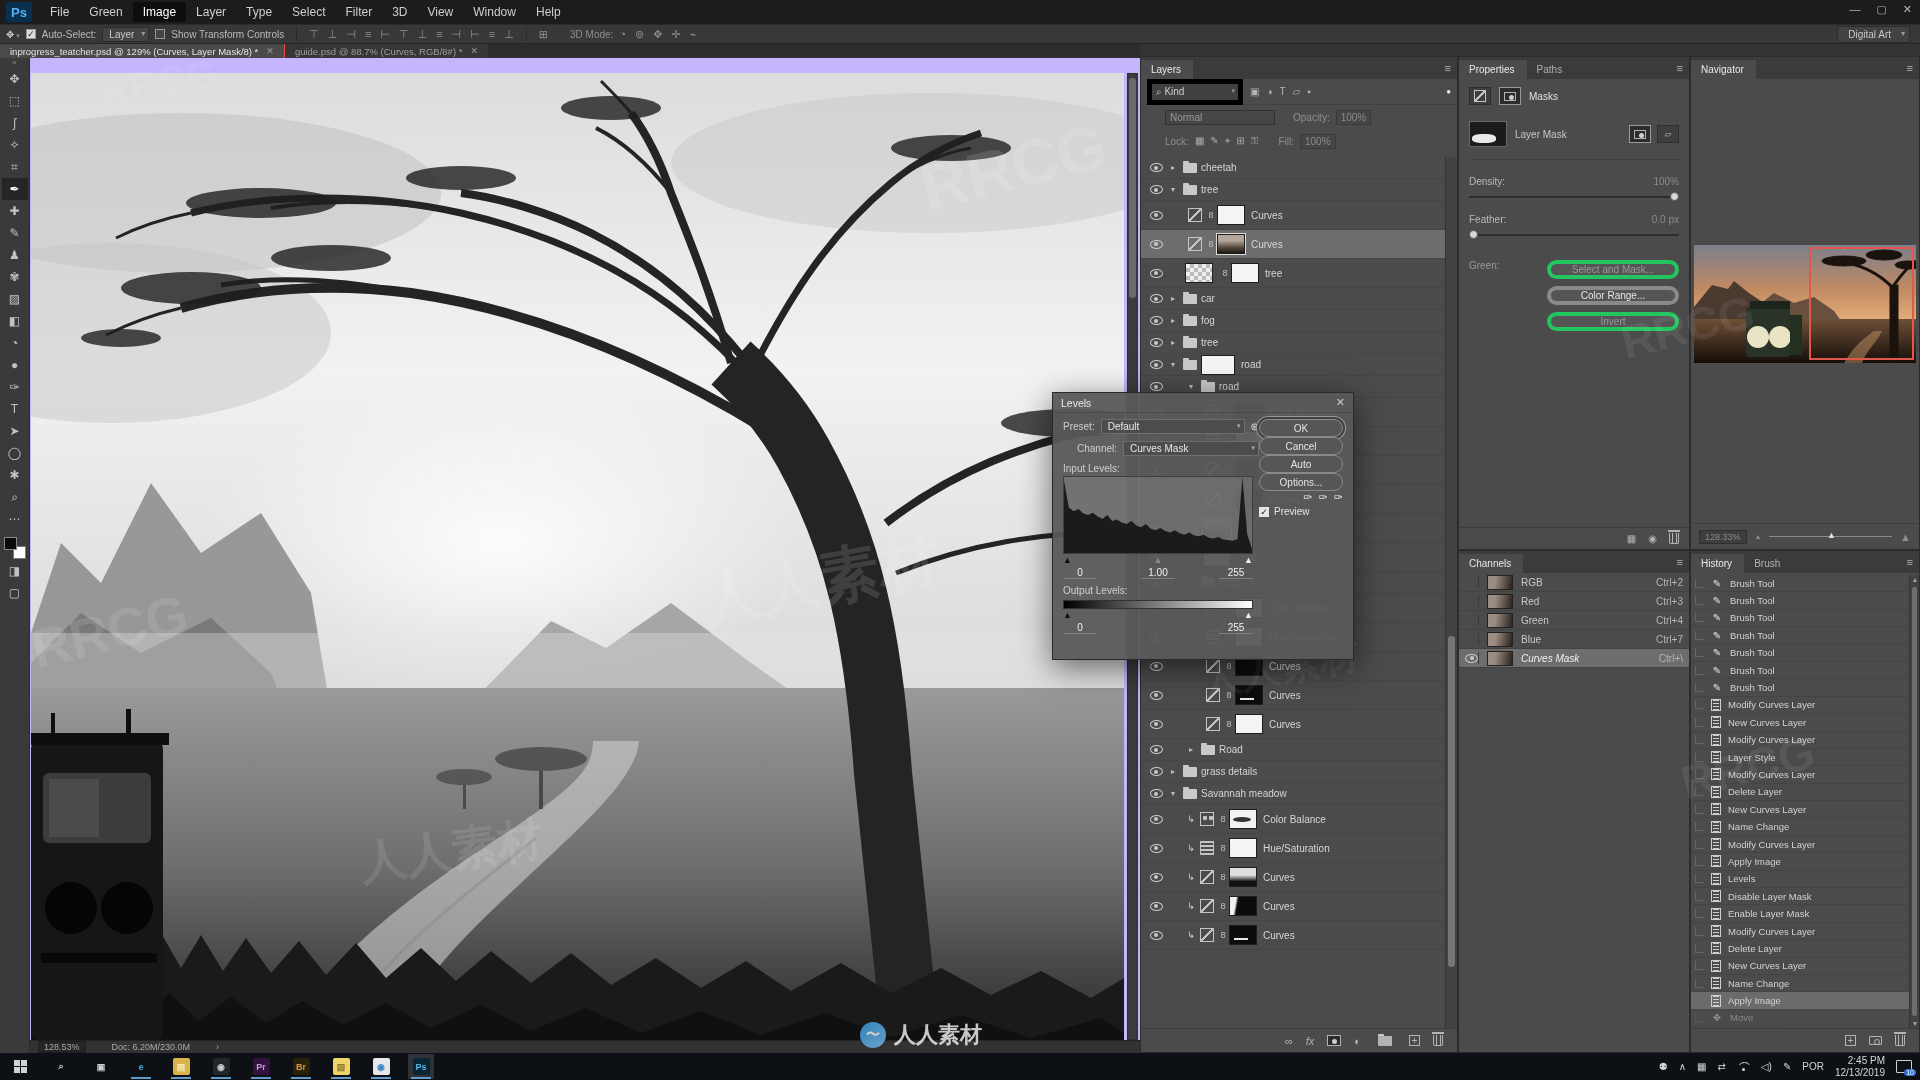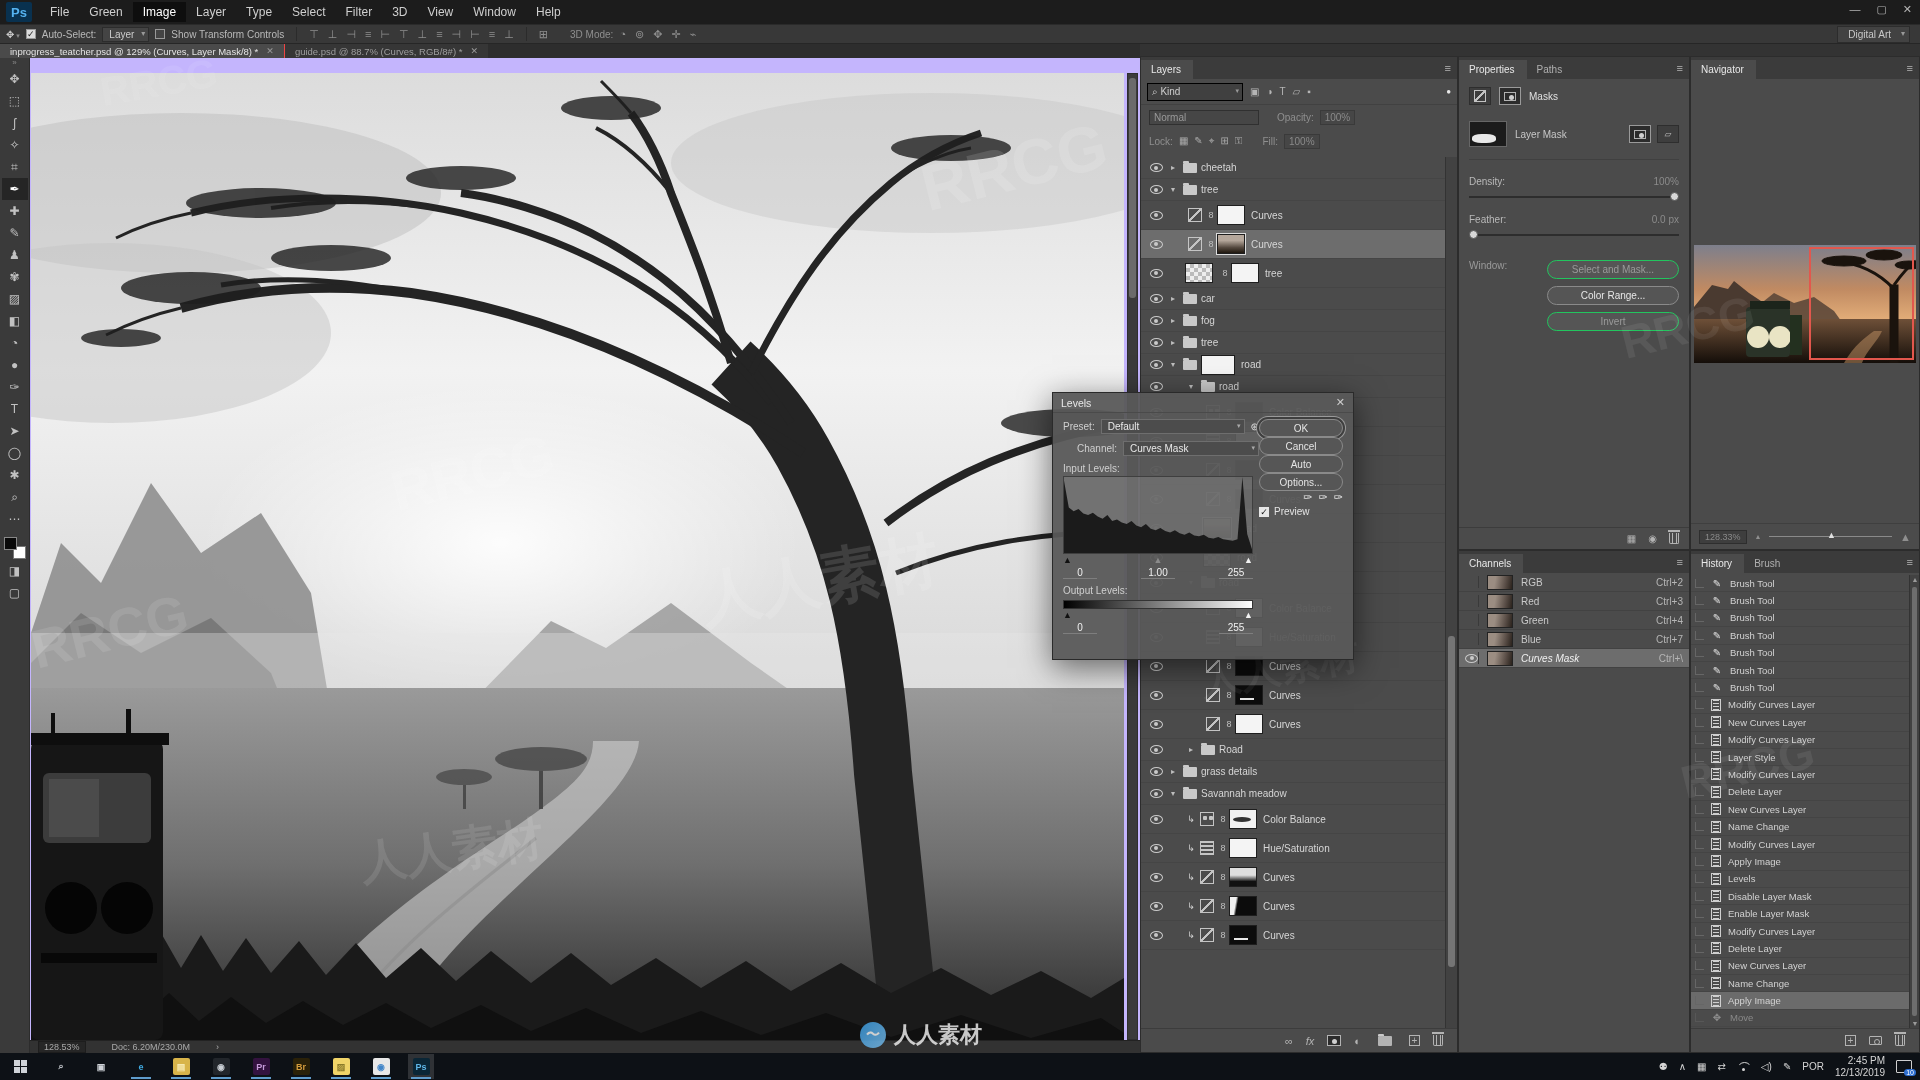--- a/index.html
+++ b/index.html
@@ -62,25 +62,25 @@
   .dock { position:absolute; left:1140px; top:44px; width:780px; height:1009px; background:#333333; }
   .panel { position:absolute; background:#4b4b4b; border:1px solid #2c2c2c; }
   .panel-header { height:22px; background:#3b3b3b; display:flex; align-items:flex-end; position:relative; }
   .panel-tab { font-size:10px; padding:4px 12px 4px 10px; color:#b0b0b0; }
   .panel-tab.active { background:#4b4b4b; color:#e8e8e8; }
   .panel-menu { position:absolute; right:6px; top:5px; color:#b5b5b5; font-size:11px; }
 
   
   .layers-panel { left:0; top:12px; width:318px; height:997px; }
   .filter-row { height:26px; display:flex; align-items:center; padding:0 6px; gap:7px; border-bottom:1px solid #414141;}
-  .kind-select { flex:0 0 96px; background:#404040; border:1px solid #000000; color:#cfcfcf; font-size:10px;
+  .kind-select { flex:0 0 96px; background:#404040; border:5px solid #000000; color:#cfcfcf; font-size:10px;
     padding:2px 4px; position:relative; }
   .kind-select .car { position:absolute; right:3px; top:3px; font-size:7px; color:#999;}
   .filter-ic { color:#b5b5b5; font-size:10px; }
-  .blend-row, .lock-row { height:24px; display:flex; align-items:center; gap:6px; padding:0 8px; font-size:10px; color:#8f8f8f; }
+  .blend-row, .lock-row { height:24px; display:flex; align-items:center; gap:6px; padding:0 24px; font-size:10px; color:#8f8f8f; }
   .blend-select { width:110px; background:#464646; border:1px solid #303030; padding:1px 4px; color:#9a9a9a;}
   .mini-val { color:#8a8a8a; border:1px solid #3a3a3a; background:#464646; padding:1px 4px; }
   .lock-ics { display:flex; gap:6px; color:#aaa; font-size:10px;}
   .layers-list { position:absolute; top:100px; bottom:24px; left:0; right:12px; overflow:hidden; }
   .lrow { display:flex; align-items:center; border-bottom:1px solid #454545; position:relative; padding-left:4px;}
   .lrow.selected { background:#6d6d6d; }
   .eye-cell { width:22px; display:flex; justify-content:center; color:#cfcfcf; }
   .i-eye { width:13px; height:9px; border:1px solid #c9c9c9; border-radius:50%; position:relative; }
   .i-eye::after { content:""; position:absolute; left:3.5px; top:1.5px; width:4px; height:4px; border-radius:50%; background:#c9c9c9;}
   .tri { color:#bdbdbd; font-size:8px; width:12px; text-align:center;}
@@ -131,21 +131,21 @@
   .lm-thumb { width:38px; height:26px; background:#1b1b1b; border:1px solid #666; position:relative;}
   .lm-thumb::after { content:""; position:absolute; left:2px; bottom:3px; width:24px; height:9px; background:#e8e8e8; border-radius:40%;}
   .slider-block { margin-top:16px; }
   .slider-lab { display:flex; justify-content:space-between; color:#b9b9b9; }
   .slider-lab .val { color:#8b8b8b; }
   .slider-track { margin-top:9px; height:2px; background:#2d2d2d; position:relative; }
   .knob { position:absolute; top:-4px; width:9px; height:9px; background:#d8d8d8; border-radius:50%; border:1px solid #555;}
   .refine-row { margin-top:24px; display:flex; }
   .refine-lab { color:#9a9a9a; }
   .refine-btns { margin-left:auto; display:flex; flex-direction:column; gap:7px; width:132px; }
-  .pbtn { height:19px; background:#555555; border:1px solid #22c55e; border-radius:10px; color:#9a9a9a;
+  .pbtn { height:19px; background:#555555; border:4px solid #22c55e; border-radius:10px; color:#9a9a9a;
      font-size:10px; display:flex; align-items:center; justify-content:center; }
   .pbtn.bright { color:#e6e6e6; border-color:#8a8a8a; }
   .props-bottom { position:absolute; left:0; right:0; bottom:0; height:22px; border-top:1px solid #3c3c3c;
      display:flex; align-items:center; justify-content:flex-end; gap:12px; padding-right:10px; color:#b3b3b3; font-size:10px;}
 
   
   .nav-panel { left:550px; top:12px; width:230px; height:494px; }
   .nav-thumb { position:absolute; left:3px; top:188px; width:222px; height:118px; overflow:hidden; }
   .nav-view { position:absolute; border:2px solid #e2574d; left:52%; top:2px; right:2px; bottom:3px; }
   .nav-bottom { position:absolute; left:0; right:0; bottom:0; height:26px; display:flex; align-items:center; gap:8px;
@@ -804,21 +804,21 @@
         <div class="slider-block">
           <div class="slider-lab">
               <span>Feather:</span>
             <span class="val">0.0 px</span>
             </div>
           <div class="slider-track">
               <span class="knob" style="left:0;"></span>
             </div>
         </div>
         <div class="refine-row">
-          <span class="refine-lab">Window:</span>
+          <span class="refine-lab">Green:</span>
           <div class="refine-btns" id="refine-btns">
               <div class="pbtn">Select and Mask...</div>
               <div class="pbtn bright">Color Range...</div>
               <div class="pbtn">Invert</div>
             </div>
         </div>
         <div class="props-bottom">
           <span>▦</span>
           <span>◉</span>
           <span class="i-trash"></span>

